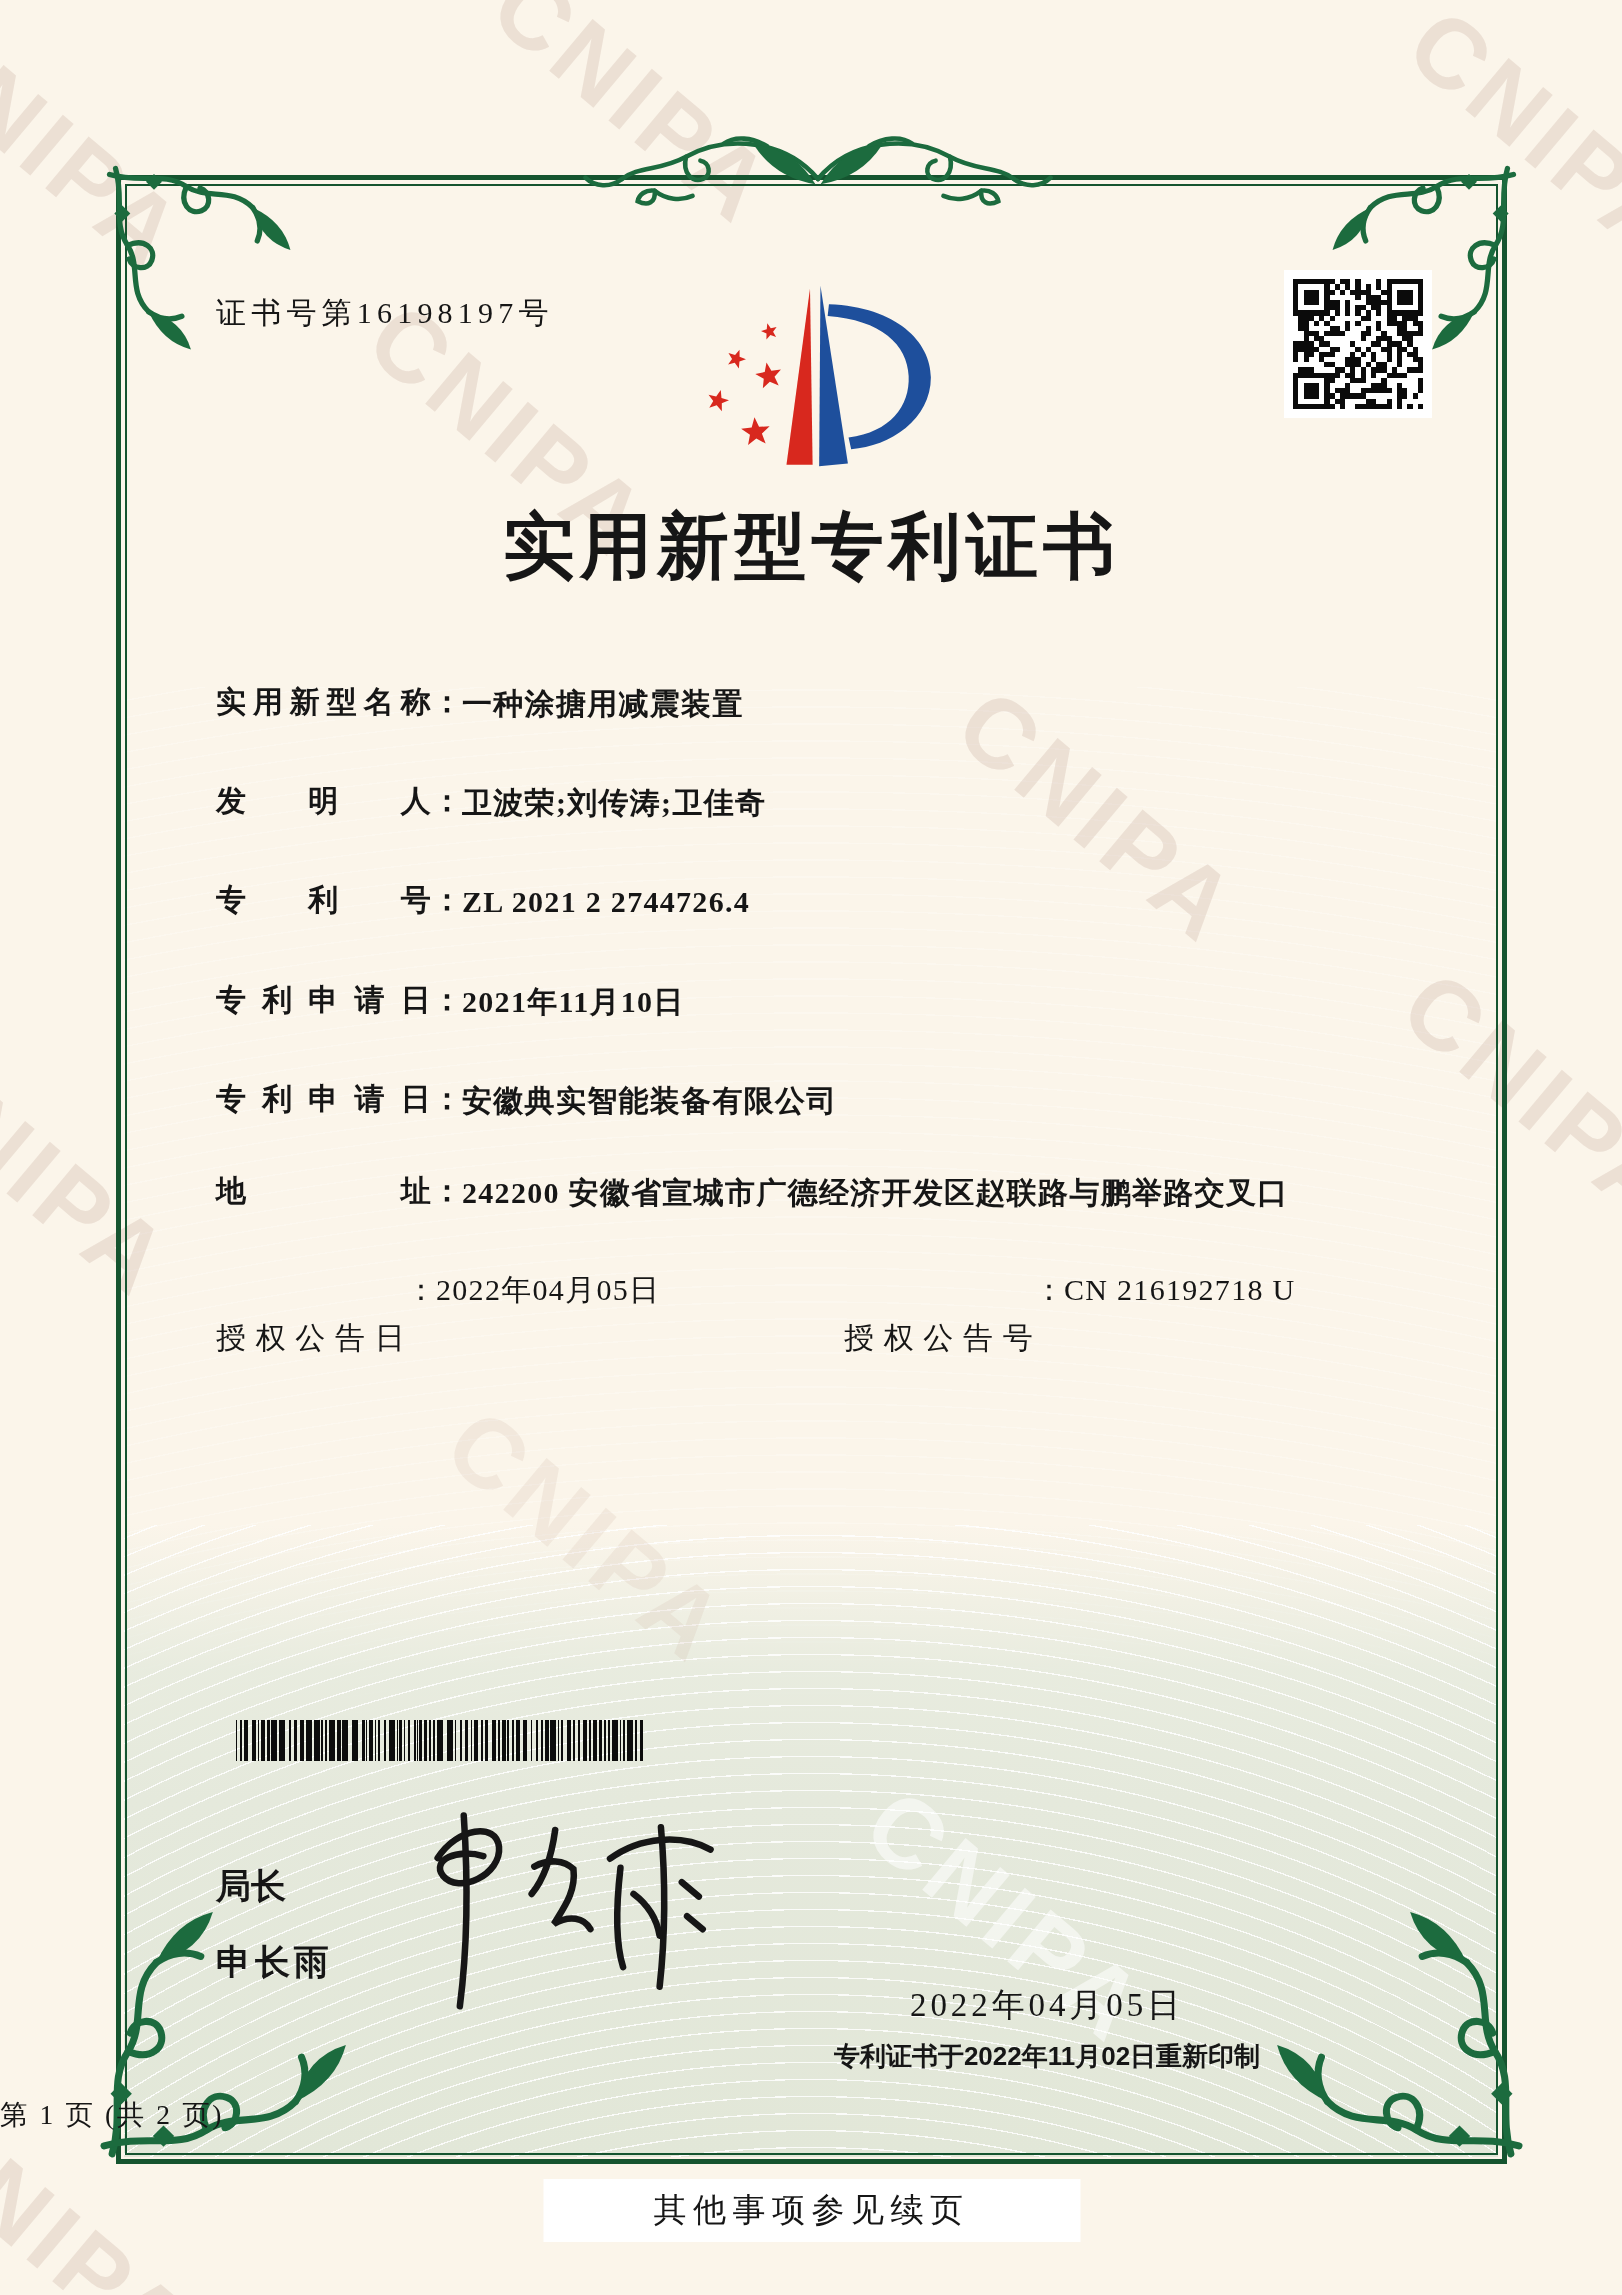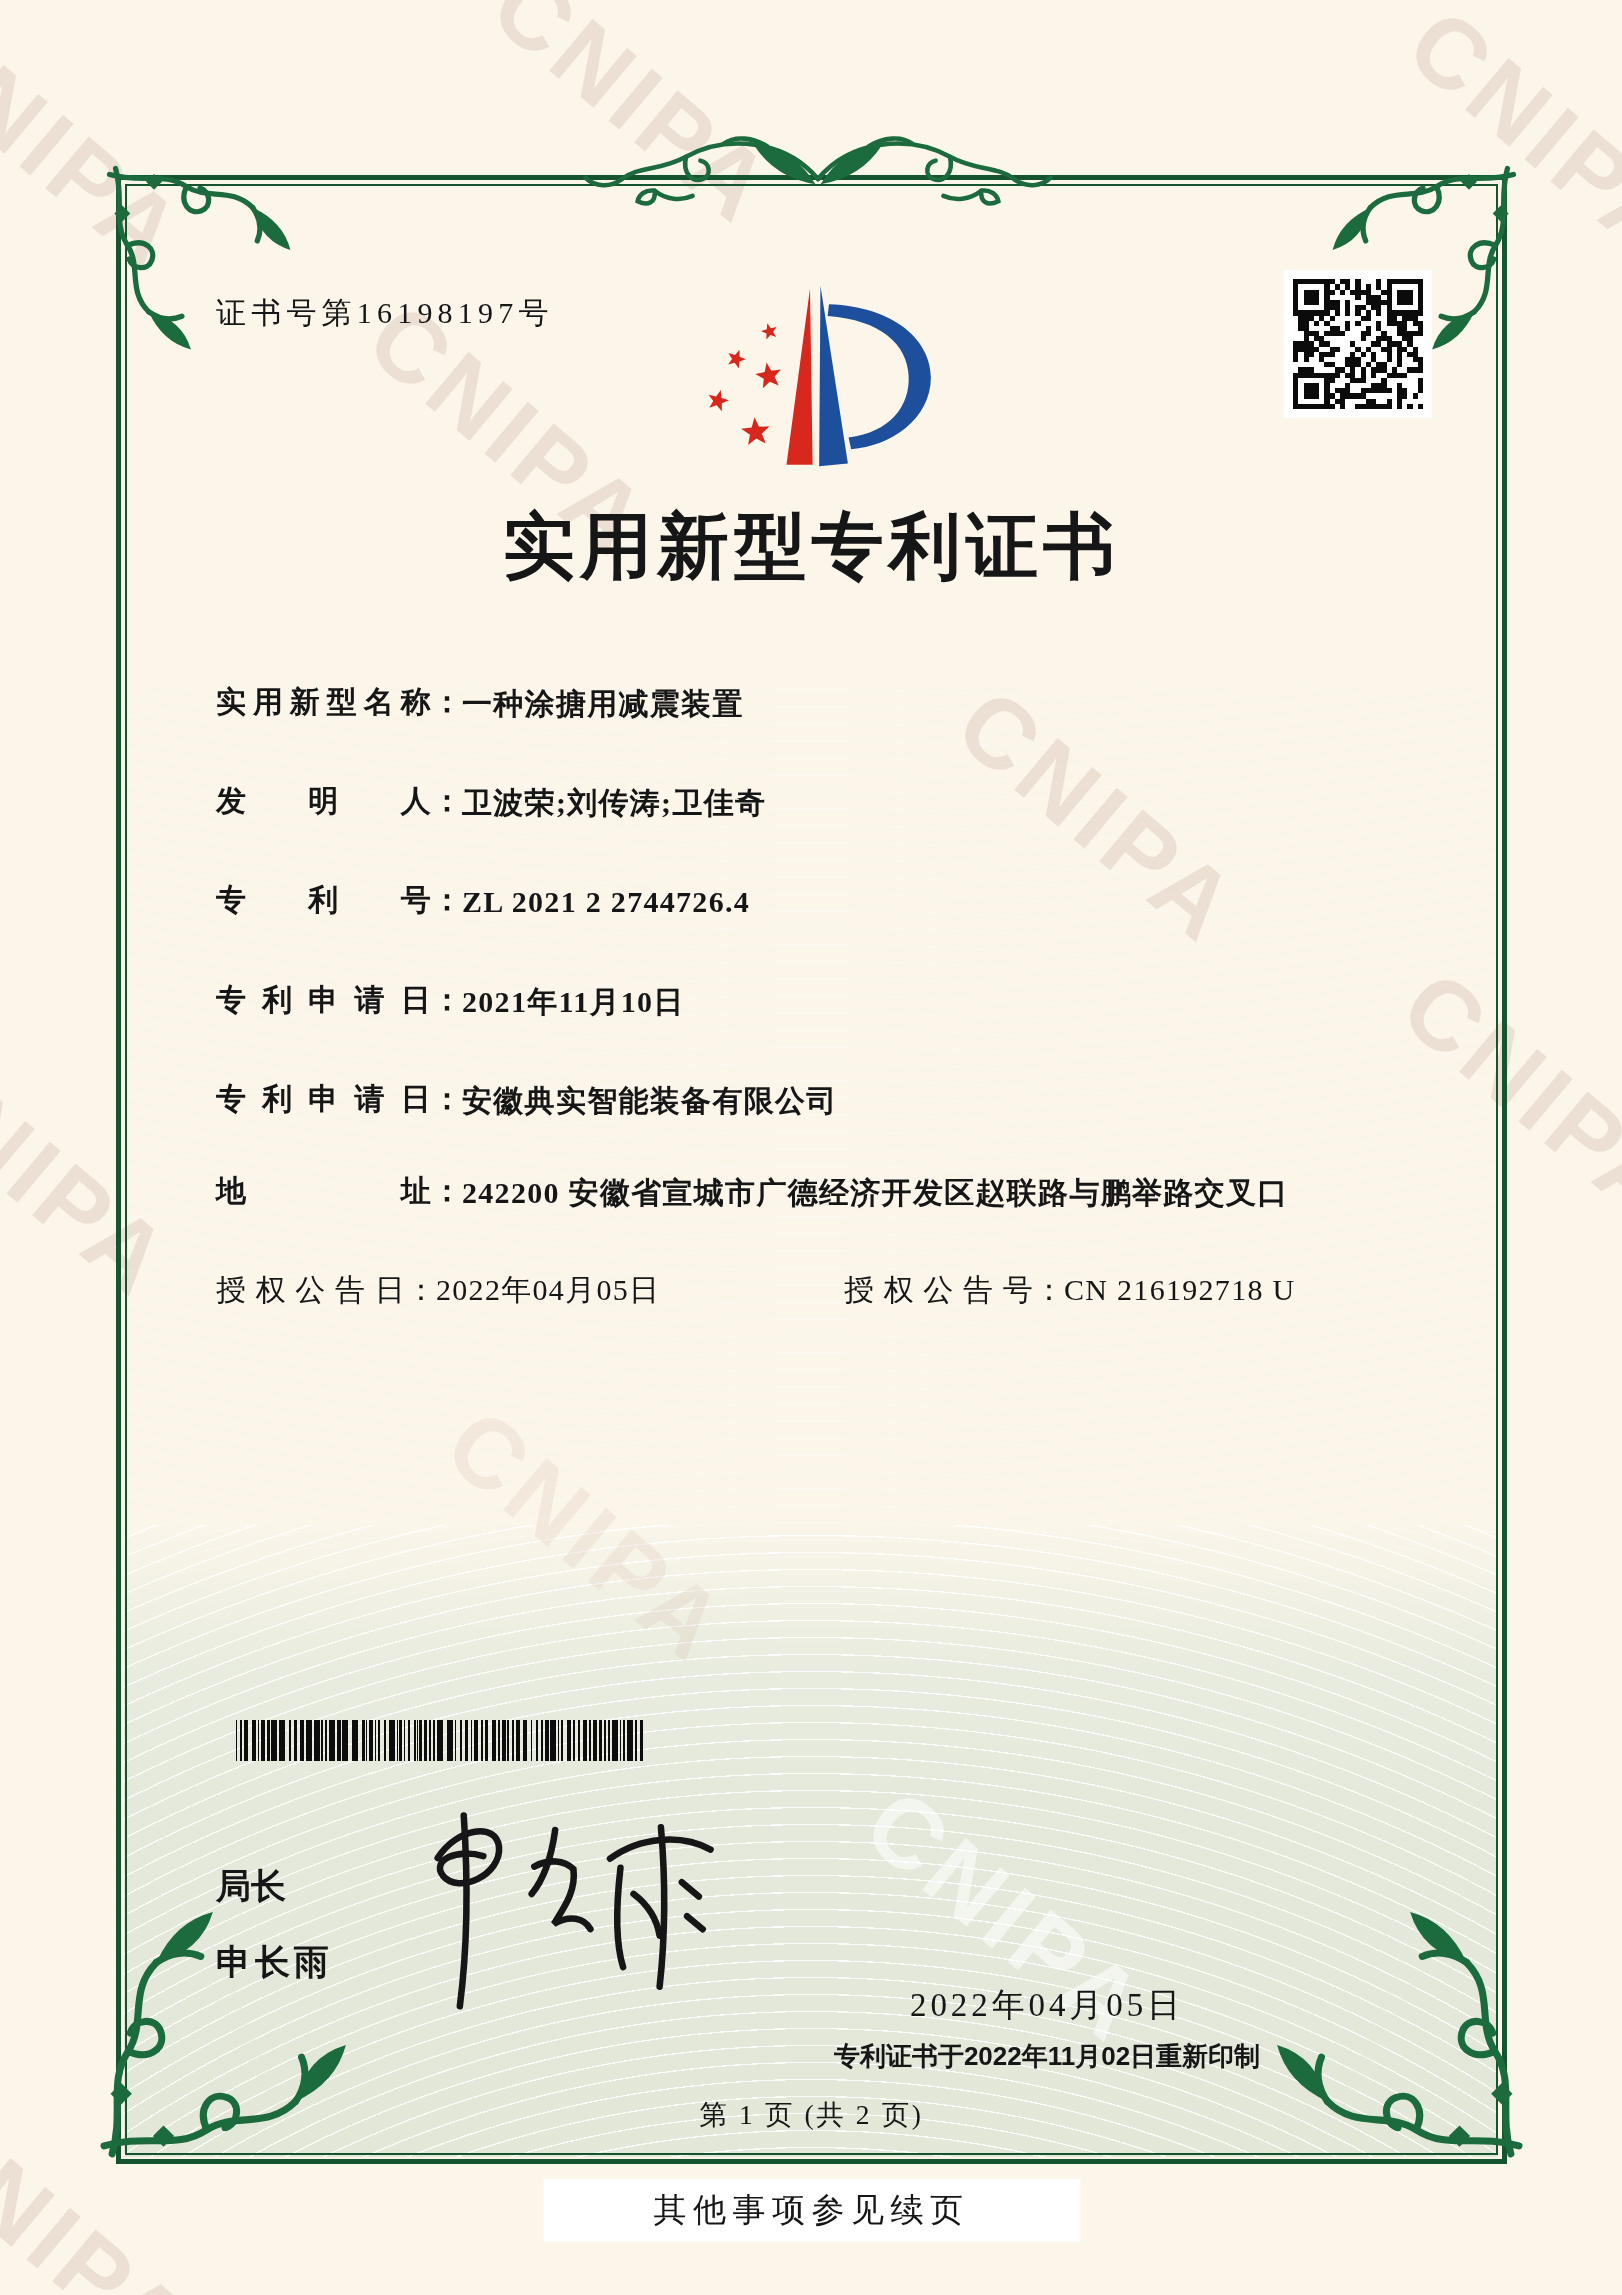--- a/index.html
+++ b/index.html
@@ -42,41 +42,41 @@
   .doc-title{left:0;top:499px;width:1623px;text-align:center;font-size:72px;font-weight:700;letter-spacing:5.2px;}
 
   .frow{left:216px;width:1211px;font-size:30px;line-height:42px;letter-spacing:1.3px;font-weight:bold;}
   .flabel{display:inline-block;width:216px;text-align:justify;text-align-last:justify;vertical-align:top;}
   .flabel::after{content:"";display:inline-block;width:100%;height:0;}
   .fcolon{display:inline-block;width:30px;vertical-align:top;}
   .fvalue{display:inline-block;width:870px;vertical-align:top;line-height:46px;}
 
   .grant-left{left:216px;top:1269px;font-size:30px;line-height:42px;letter-spacing:1.3px;}
   .grant-right{left:844px;top:1269px;font-size:30px;line-height:42px;letter-spacing:1.3px;}
-  .grant-left .flabel,.grant-right .flabel{width:190px;}
+  .grant-left .flabel,.grant-right .flabel{width:190px;margin-top:48px;}
 
   .body-text{left:216px;top:1335px;width:1191px;font-size:30px;line-height:54px;text-align:justify;}
   .body-text p{margin:0;text-indent:60px;}
 
   .barcode{left:236px;top:1720px;width:408px;height:41px;font-size:0;white-space:nowrap;overflow:hidden;}
   .barcode i{display:inline-block;height:41px;}
   .barcode i.b{background:#0c0c0c;}
 
   .officer{left:216px;top:1866px;font-size:35px;line-height:39px;
       font-family:"Liberation Sans","DejaVu Sans",sans-serif;font-weight:700;}
   .officer-name{left:216px;top:1942px;font-size:35px;line-height:39px;
       font-family:"Liberation Sans","DejaVu Sans",sans-serif;font-weight:700;letter-spacing:3.9px;}
   .sign{left:380px;top:1796px;}
 
   .bottom-dates{left:772px;top:1983px;width:550px;text-align:center;}
   .grant-date{font-size:33px;letter-spacing:3.9px;}
   .reprint{margin-top:10.5px;font-size:26px;font-weight:700;
       font-family:"Liberation Sans","DejaVu Sans",sans-serif;}
 
-  .page-info{left:0;top:2097px;width:1623px;text-align:center;font-size:27.5px;letter-spacing:2.6px;}
+  .page-info{left:0;top:2097px;width:1623px;text-align:left;font-size:27.5px;letter-spacing:2.6px;}
 
   .footer-strip{left:50%;top:2179px;transform:translateX(-50%);width:537px;height:63px;
       background:#ffffff;text-align:center;}
   .footer-strip span{font-size:33px;line-height:63px;letter-spacing:6.5px;}
 </style>
 </head>
 <body>
 
 <div class="page">
 

